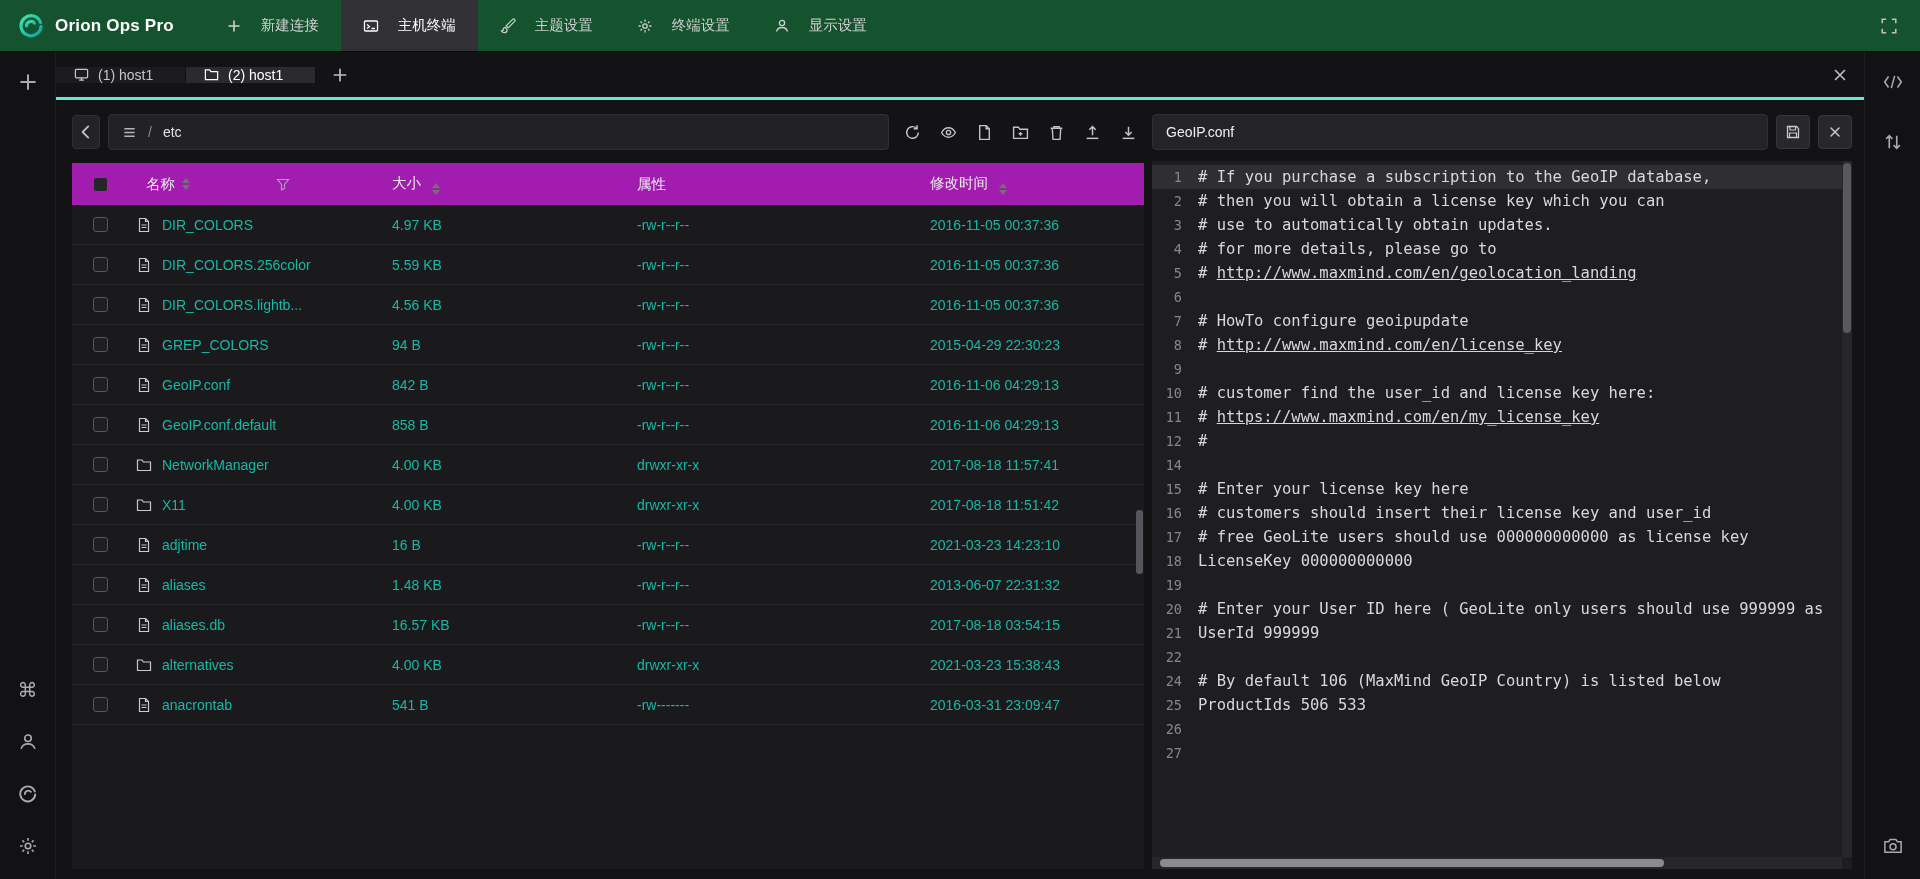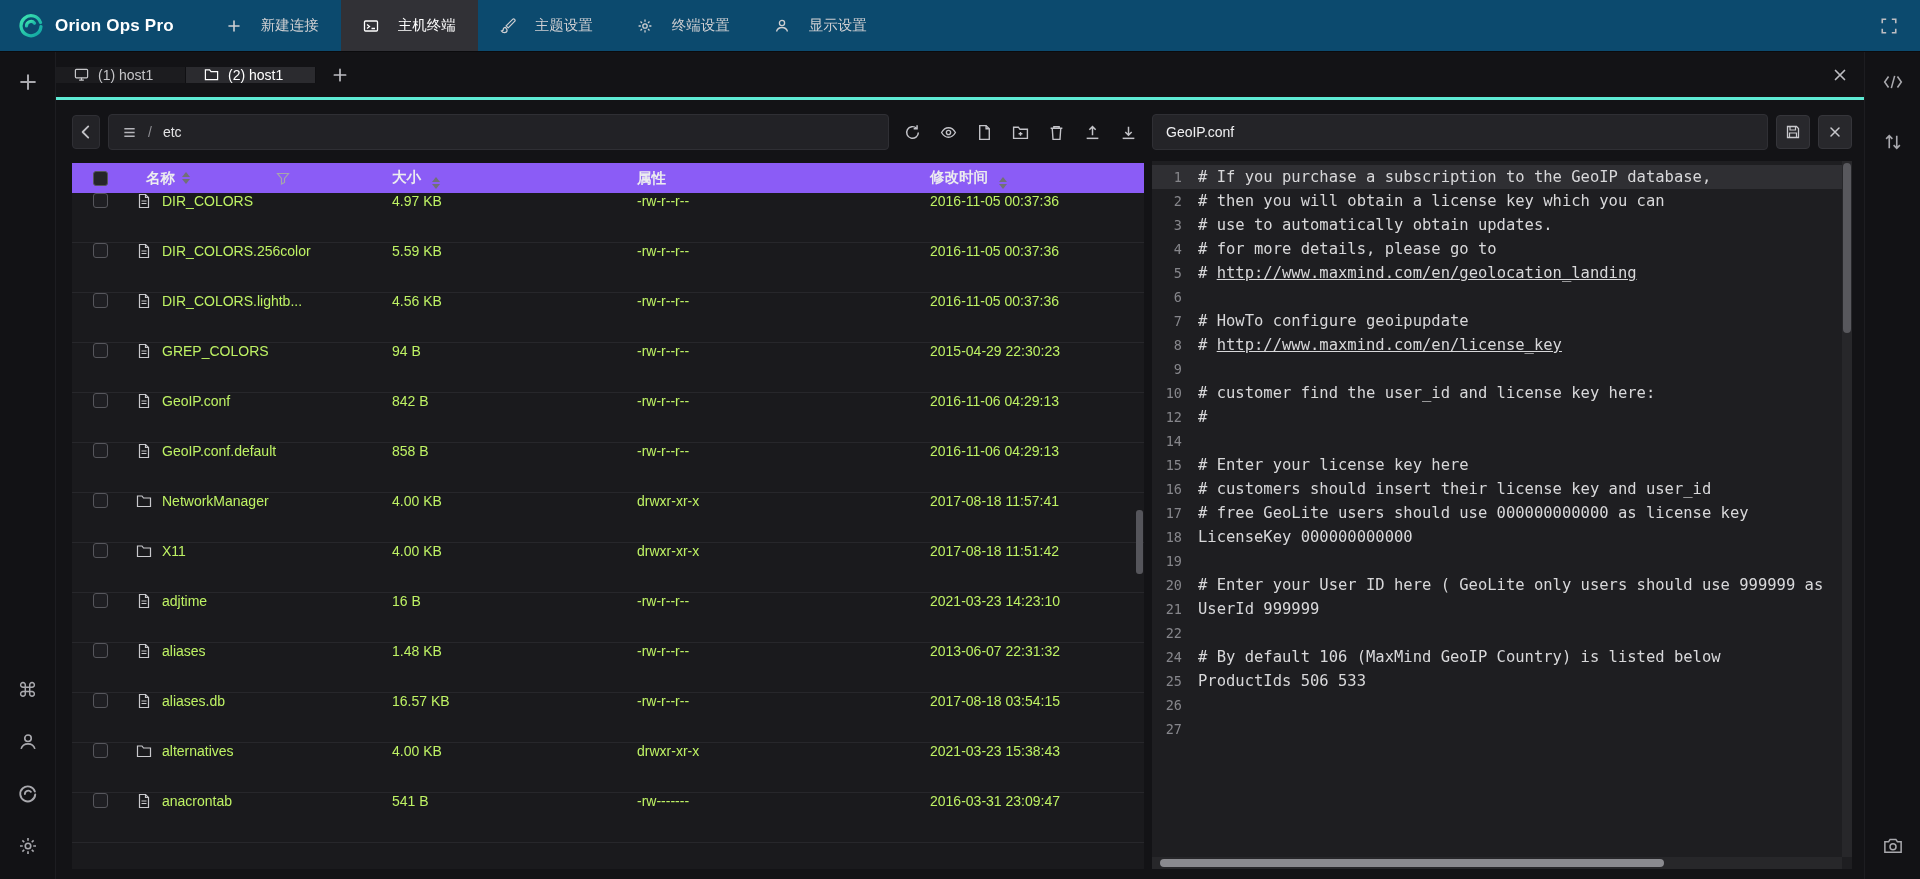--- a/index.html
+++ b/index.html
@@ -2,21 +2,21 @@
 <html><head>
 <meta charset="utf-8">
 <style>
   *{margin:0;padding:0;box-sizing:border-box}
   html,body{width:1920px;height:879px;overflow:hidden;background:#101013;
     font-family:"Liberation Sans","DejaVu Sans",sans-serif;color:#d9d9db}
   svg{display:block}
   .app{display:flex;flex-direction:column;width:100%;height:100%}
 
   
-  .topnav{height:52px;background:#0c4a6e;display:flex;align-items:stretch;flex-shrink:0;border-bottom:1px solid #0b0b0d}
+  .topnav{height:52px;background:#14532d;display:flex;align-items:stretch;flex-shrink:0;border-bottom:1px solid #0b0b0d}
   .brand{display:flex;align-items:center;gap:11px;padding:0 30px 0 18px}
   .brand-title{font-size:17px;font-weight:700;color:#fff;letter-spacing:.2px;white-space:nowrap}
   .menu{display:flex;align-items:stretch}
   .menu-item{display:flex;align-items:center;gap:19px;padding:0 22px;font-size:14.5px;color:#cfcfd2;cursor:pointer;white-space:nowrap}
   .menu-item.active{background:#313136;color:#fff}
   .menu-item svg{width:16px;height:16px}
   .topnav-right{margin-left:auto;display:flex;align-items:center;padding-right:22px}
   .icon-btn{background:none;border:none;color:#bdbdc2;display:inline-flex;align-items:center;justify-content:center;cursor:pointer;font:inherit}
   .icon-btn svg{width:18px;height:18px}
 
@@ -48,22 +48,22 @@
   .fm-toolbar{display:flex;align-items:center;gap:8px;margin-bottom:13px;flex-shrink:0}
   .back-btn{width:28px;height:34px;background:#232327;border:1px solid #2f2f34;border-radius:4px;color:#c2c2c6}
   .path-bar{flex:1;height:36px;background:#222226;border:1px solid #2f2f34;border-radius:4px;display:flex;align-items:center;gap:11px;padding:0 13px;font-size:14px;color:#e2e2e4;cursor:text}
   .path-bar svg{width:15px;height:15px;color:#b5b5ba}
   .path-sep{color:#8d8d92}
   .fm-actions{display:flex;gap:5px;align-items:center}
   .fm-actions .icon-btn{width:31px;height:31px;color:#c3c3c8}
   .fm-actions .icon-btn svg{width:17px;height:17px}
 
   .fm-table{flex:1;min-height:0;position:relative;overflow:hidden;background:#1a1a1d}
-  .fm-head{display:flex;align-items:center;height:30px;background:#8b5cf6;font-size:14.5px;font-weight:700;color:#ececef;flex-shrink:0}
-  .fm-row{display:flex;align-items:flex-start;height:50px;border-bottom:1px solid #27272b;font-size:14px;color:#bef264;cursor:default}
+  .fm-head{display:flex;align-items:center;height:42px;background:#a21caf;font-size:14.5px;font-weight:400;color:#ececef;flex-shrink:0}
+  .fm-row{display:flex;align-items:center;height:40px;border-bottom:1px solid #27272b;font-size:14px;color:#14b8a6;cursor:default}
   .col-check{width:56px;display:flex;justify-content:center;flex-shrink:0}
   .col-name{width:246px;flex-shrink:0;display:flex;align-items:center;padding-left:18px;overflow:hidden;white-space:nowrap}
   .fm-row .col-name{padding-left:8px;gap:10px}
   .col-size{width:245px;flex-shrink:0;padding-left:18px}
   .col-attr{width:293px;flex-shrink:0;padding-left:18px}
   .col-mtime{flex:1;padding-left:18px;white-space:nowrap}
   .checkbox{width:15px;height:15px;border:1.5px solid #56565c;border-radius:3px;background:#1f1f23;display:inline-block;cursor:pointer}
   .fm-head .checkbox{background:#26262a}
   .f"?" {}
   .fico{width:16px;height:16px;color:#c9c9cd;flex-shrink:0}
@@ -583,20 +583,21 @@
                 <div class="ed-line active"><span class="ed-gutter">1</span><span class="ed-code"><span># If you purchase a subscription to the GeoIP database,</span></span></div>
                 <div class="ed-line"><span class="ed-gutter">2</span><span class="ed-code"><span># then you will obtain a license key which you can</span></span></div>
                 <div class="ed-line"><span class="ed-gutter">3</span><span class="ed-code"><span># use to automatically obtain updates.</span></span></div>
                 <div class="ed-line"><span class="ed-gutter">4</span><span class="ed-code"><span># for more details, please go to</span></span></div>
                 <div class="ed-line"><span class="ed-gutter">5</span><span class="ed-code"><span># </span><span class="link">http://www.maxmind.com/en/geolocation_landing</span></span></div>
                 <div class="ed-line"><span class="ed-gutter">6</span><span class="ed-code"></span></div>
                 <div class="ed-line"><span class="ed-gutter">7</span><span class="ed-code"><span># HowTo configure geoipupdate</span></span></div>
                 <div class="ed-line"><span class="ed-gutter">8</span><span class="ed-code"><span># </span><span class="link">http://www.maxmind.com/en/license_key</span></span></div>
                 <div class="ed-line"><span class="ed-gutter">9</span><span class="ed-code"></span></div>
                 <div class="ed-line"><span class="ed-gutter">10</span><span class="ed-code"><span># customer find the user_id and license key here:</span></span></div>
+                <div class="ed-line"><span class="ed-gutter">11</span><span class="ed-code"><span># </span><span class="link">https://www.maxmind.com/en/my_license_key</span></span></div>
                 <div class="ed-line"><span class="ed-gutter">12</span><span class="ed-code"><span>#</span></span></div>
                 <div class="ed-line"><span class="ed-gutter">14</span><span class="ed-code"></span></div>
                 <div class="ed-line"><span class="ed-gutter">15</span><span class="ed-code"><span># Enter your license key here</span></span></div>
                 <div class="ed-line"><span class="ed-gutter">16</span><span class="ed-code"><span># customers should insert their license key and user_id</span></span></div>
                 <div class="ed-line"><span class="ed-gutter">17</span><span class="ed-code"><span># free GeoLite users should use 000000000000 as license key</span></span></div>
                 <div class="ed-line"><span class="ed-gutter">18</span><span class="ed-code"><span>LicenseKey 000000000000</span></span></div>
                 <div class="ed-line"><span class="ed-gutter">19</span><span class="ed-code"></span></div>
                 <div class="ed-line"><span class="ed-gutter">20</span><span class="ed-code"><span># Enter your User ID here ( GeoLite only users should use 999999 as</span></span></div>
                 <div class="ed-line"><span class="ed-gutter">21</span><span class="ed-code"><span>UserId 999999</span></span></div>
                 <div class="ed-line"><span class="ed-gutter">22</span><span class="ed-code"></span></div>

